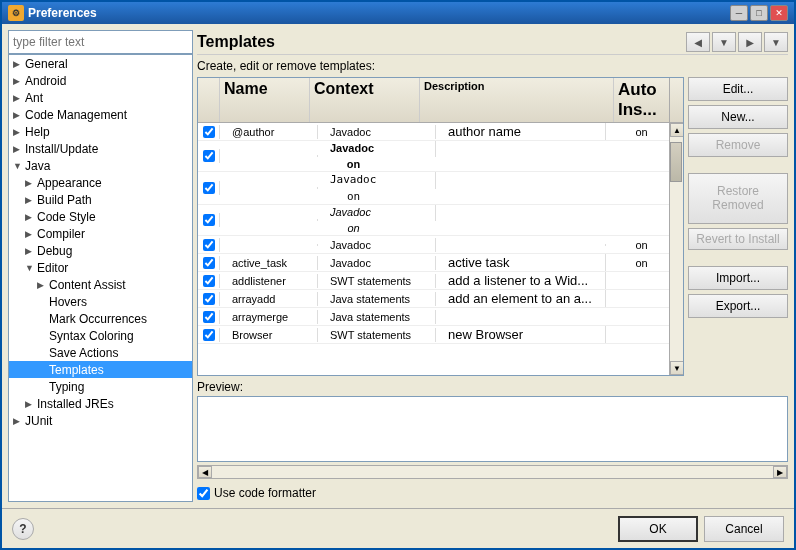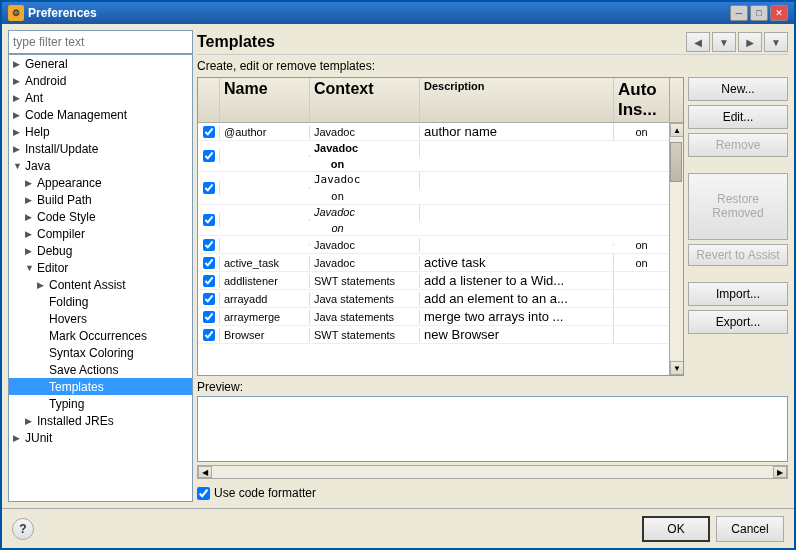--- a/index.html
+++ b/index.html
@@ -193,20 +193,21 @@
       overflow-y: auto;
       overflow-x: hidden;
       background: white;
     }
     .table-row {
       display: flex;
       align-items: center;
       border-bottom: 1px solid #eee;
       min-height: 18px;
       cursor: pointer;
+      gap: 8px;
     }
     .row-check {
       width: 22px;
       flex-shrink: 0;
       border-right: 1px solid #ddd;
       padding: 1px 2px;
       display: flex;
       align-items: center;
       justify-content: center;
     }
@@ -319,21 +320,21 @@
       justify-content: center;
       font-size: 12px;
       font-weight: bold;
       color: #333;
     }
     .bottom-right {
       display: flex;
       gap: 6px;
     }
     .dialog-btn {
-      width: 68px;
+      width: 80px;
       height: 26px;
       background: linear-gradient(to bottom, #f5f5f5, #e0e0e0);
       border: 1px solid #aaa;
       cursor: pointer;
       font-size: 12px;
       display: flex;
       align-items: center;
       justify-content: center;
     }
     .dialog-btn.default {
@@ -435,24 +436,20 @@
               <span class="tree-arrow">▶</span>
               <span>Debug</span>
             </div>
             <div class="tree-item" style="padding-left: 16px;">
               <span class="tree-arrow">▼</span>
               <span>Editor</span>
             </div>
             <div class="tree-item" style="padding-left: 28px;">
               <span class="tree-arrow">▶</span>
               <span>Content Assist</span>
-            </div>
-            <div class="tree-item" style="padding-left: 28px;">
-              <span class="tree-arrow"></span>
-              <span>Folding</span>
             </div>
             <div class="tree-item" style="padding-left: 28px;">
               <span class="tree-arrow"></span>
               <span>Hovers</span>
             </div>
             <div class="tree-item" style="padding-left: 28px;">
               <span class="tree-arrow"></span>
               <span>Mark Occurrences</span>
             </div>
             <div class="tree-item" style="padding-left: 28px;">
@@ -591,21 +588,20 @@
     <div class="row-context">Java statements</div>
     <div class="row-desc">add an element to an a...</div>
     <div class="row-auto"></div>
   </div>
                 <div class="table-row">
     <div class="row-check">
       <input type="checkbox" checked="" style="">
     </div>
     <div class="row-name">arraymerge</div>
     <div class="row-context">Java statements</div>
-    <div class="row-desc">merge two arrays into ...</div>
     <div class="row-auto"></div>
   </div>
                 <div class="table-row">
     <div class="row-check">
       <input type="checkbox" checked="" style="">
     </div>
     <div class="row-name">Browser</div>
     <div class="row-context">SWT statements</div>
     <div class="row-desc">new Browser</div>
     <div class="row-auto"></div>
@@ -615,26 +611,26 @@
               <div class="scrollbar-arrow">▲</div>
               <div style="flex:1; position:relative; background:#f0ede0;">
                 <div class="scrollbar-thumb" style="width:12px; height:40px; background:linear-gradient(to bottom,#d4cfc0,#bbb8a8); border:1px solid #999; position:absolute; top:5px; left:0;"></div>
               </div>
               <div class="scrollbar-arrow">▼</div>
             </div>
           </div>
         </div>
 
         <div class="buttons-panel">
+          <button class="action-btn">Edit...</button>
           <button class="action-btn">New...</button>
-          <button class="action-btn">Edit...</button>
           <button class="action-btn disabled">Remove</button>
           <div style="height:8px;"></div>
-          <button class="action-btn disabled" style="height:auto; padding:18px 4px; white-space:normal; text-align:center; line-height:1.2;">Restore Removed</button>
-          <button class="action-btn disabled" style="height:auto; padding:3px 4px; white-space:normal; text-align:center; line-height:1.2;">Revert to Assist</button>
+          <button class="action-btn disabled" style="height:auto; padding:10px 4px; white-space:normal; text-align:center; line-height:1.2;">Restore Removed</button>
+          <button class="action-btn disabled" style="height:auto; padding:3px 4px; white-space:normal; text-align:center; line-height:1.2;">Revert to Install</button>
           <div style="height:8px;"></div>
           <button class="action-btn">Import...</button>
           <button class="action-btn">Export...</button>
         </div>
       </div>
 
       <div class="preview-section">
         <span class="preview-label">Preview:</span>
         <div class="preview-area"></div>
 

